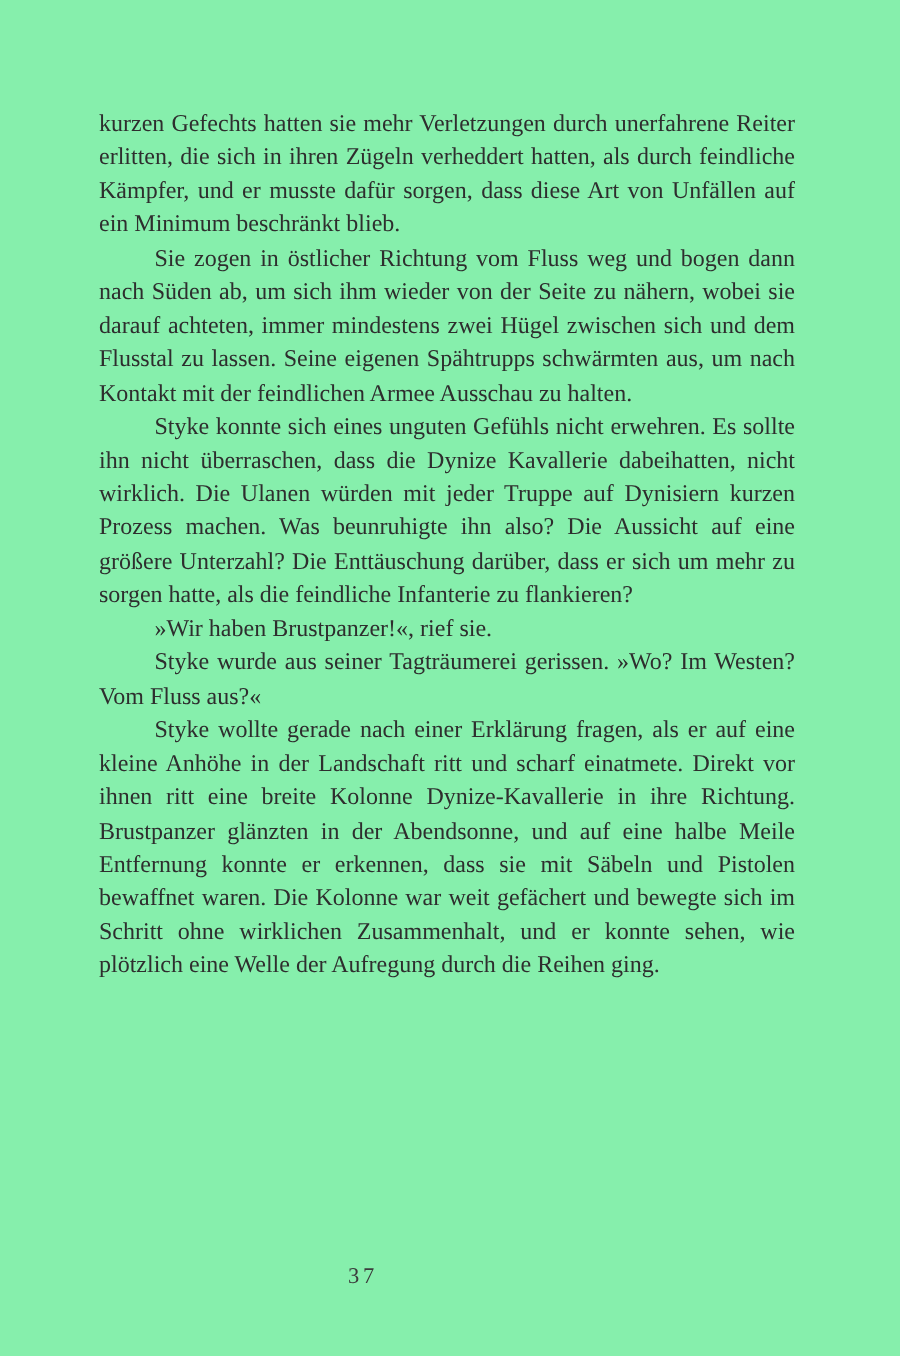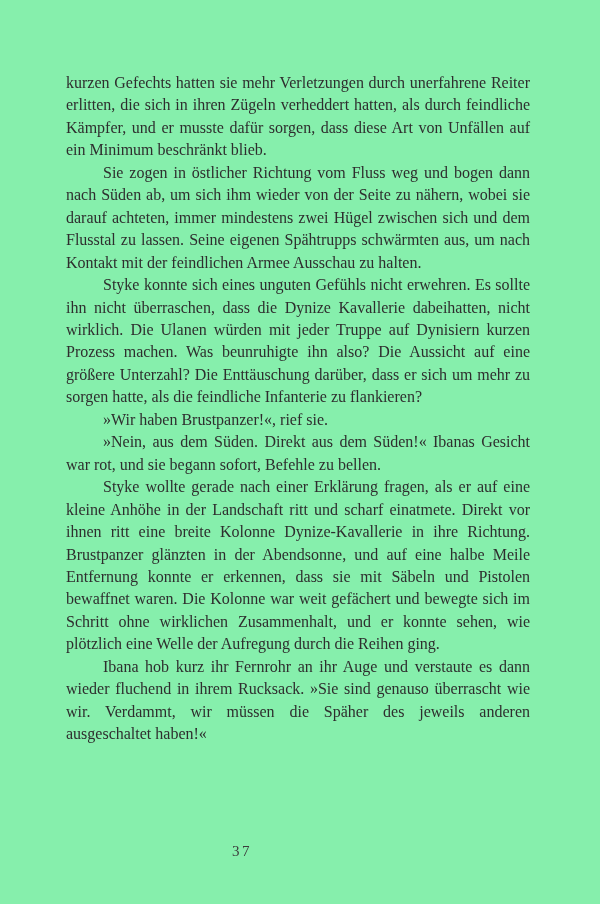--- a/index.html
+++ b/index.html
@@ -49,18 +49,17 @@
 </style>
 </head>
 <body>
 
 <div class="page">
   <main class="text-block" lang="de">
     <p class="continuation">kurzen Gefechts hatten sie mehr Verletzungen durch unerfahrene Reiter erlitten, die sich in ihren Zügeln verheddert hatten, als durch feindliche Kämpfer, und er musste dafür sorgen, dass diese Art von Unfällen auf ein Minimum beschränkt blieb.</p>
     <p>Sie zogen in östlicher Richtung vom Fluss weg und bogen dann nach Süden ab, um sich ihm wieder von der Seite zu nähern, wobei sie darauf achteten, immer mindestens zwei Hügel zwischen sich und dem Flusstal zu lassen. Seine eigenen Spähtrupps schwärmten aus, um nach Kontakt mit der feindlichen Armee Ausschau zu halten.</p>
     <p>Styke konnte sich eines unguten Gefühls nicht erwehren. Es sollte ihn nicht überraschen, dass die Dynize Kavallerie dabeihatten, nicht wirklich. Die Ulanen würden mit jeder Truppe auf Dynisiern kurzen Prozess machen. Was beunruhigte ihn also? Die Aussicht auf eine größere Unterzahl? Die Enttäuschung darüber, dass er sich um mehr zu sorgen hatte, als die feindliche Infanterie zu flankieren?</p>
     <p>»Wir haben Brustpanzer!«, rief sie.</p>
-    <p>»Nein, aus dem Süden. Direkt aus dem Süden!« Ibanas Gesicht war rot, und sie begann sofort, Befehle zu bellen.</p>
+    <p>Styke wurde aus seiner Tagträumerei gerissen. »Wo? Im Westen? Vom Fluss aus?«</p>
     <p>Styke wollte gerade nach einer Erklärung fragen, als er auf eine kleine Anhöhe in der Landschaft ritt und scharf einatmete. Direkt vor ihnen ritt eine breite Kolonne Dynize-Kavallerie in ihre Richtung. Brustpanzer glänzten in der Abendsonne, und auf eine halbe Meile Entfernung konnte er erkennen, dass sie mit Säbeln und Pistolen bewaffnet waren. Die Kolonne war weit gefächert und bewegte sich im Schritt ohne wirklichen Zusammenhalt, und er konnte sehen, wie plötzlich eine Welle der Aufregung durch die Reihen ging.</p>
-    <p>Ibana hob kurz ihr Fernrohr an ihr Auge und verstaute es dann wieder fluchend in ihrem Rucksack. »Sie sind genauso überrascht wie wir. Verdammt, wir müssen die Späher des jeweils anderen ausgeschaltet haben!«</p>
   </main>
   <footer class="folio">37</footer>
 </div>
 
 </body></html>

